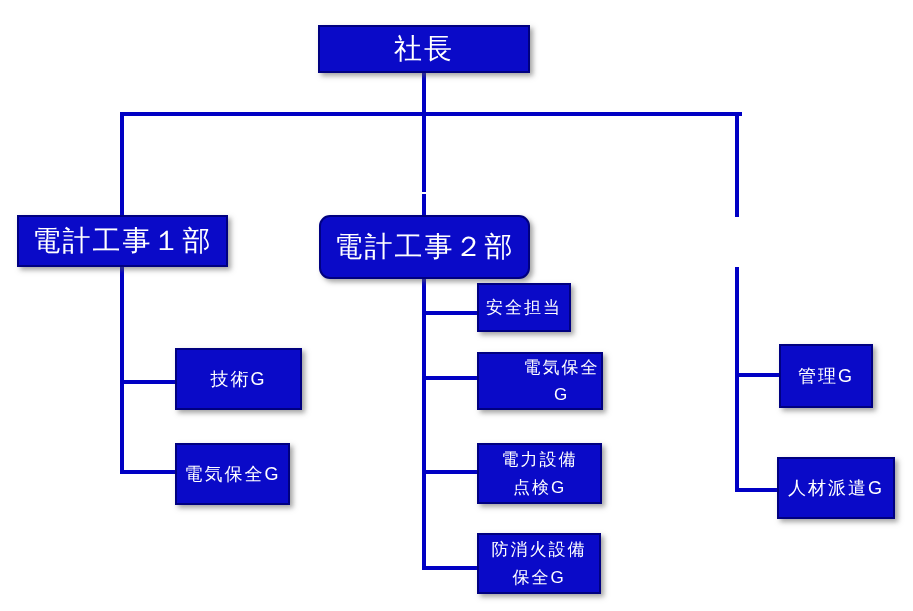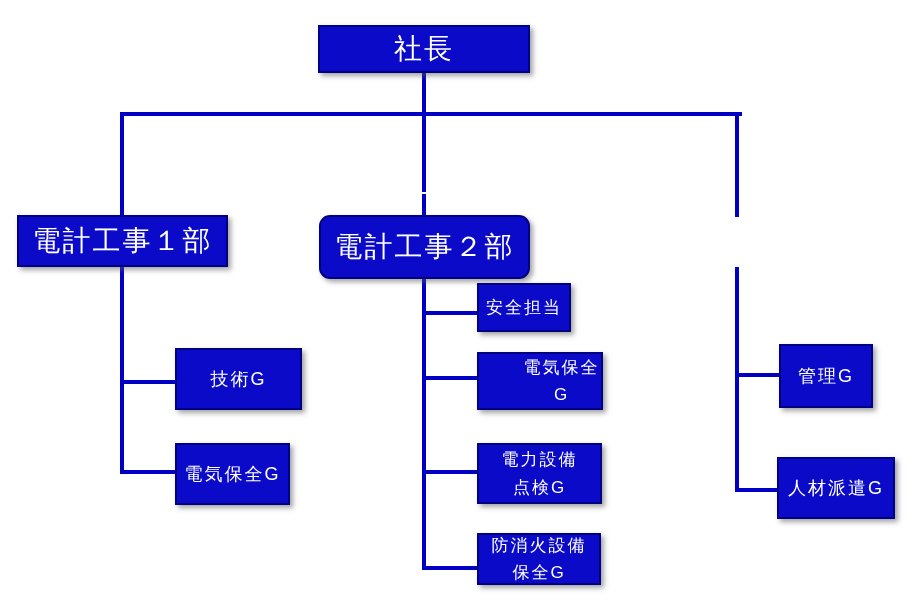--- a/index.html
+++ b/index.html
@@ -49,21 +49,21 @@
   
   .president   { left: 318px; top: 25px;  width: 212px; height: 48px; }
   .dept1       { left: 17px;  top: 215px; width: 211px; height: 52px; }
   .dept2       { left: 319px; top: 215px; width: 211px; height: 64px; border-radius: 11px; }
   .dept3       { left: 587px; top: 215px; width: 303px; height: 52px; }
   .tech        { left: 175px; top: 348px; width: 127px; height: 62px; }
   .denkei-g    { left: 175px; top: 443px; width: 115px; height: 62px; }
   .anzen       { left: 477px; top: 283px; width: 94px;  height: 49px; }
   .denki-hozen { left: 477px; top: 352px; width: 126px; height: 58px; padding-left: 43px; }
   .denryoku    { left: 477px; top: 443px; width: 125px; height: 61px; }
-  .bousyouka   { left: 477px; top: 533px; width: 124px; height: 52px; }
+  .bousyouka   { left: 477px; top: 533px; width: 124px; height: 61px; }
   .kanri       { left: 779px; top: 344px; width: 94px; height: 64px; }
   .jinzai      { left: 777px; top: 457px; width: 118px; height: 62px; }
 </style>
 </head>
 <body>
 
 <div class="canvas">
 
   <div class="line" style="left:422px; top:73px;  width:4px;   height:42px;"></div>
   <div class="line" style="left:120px; top:112px; width:622px; height:4px;"></div>

